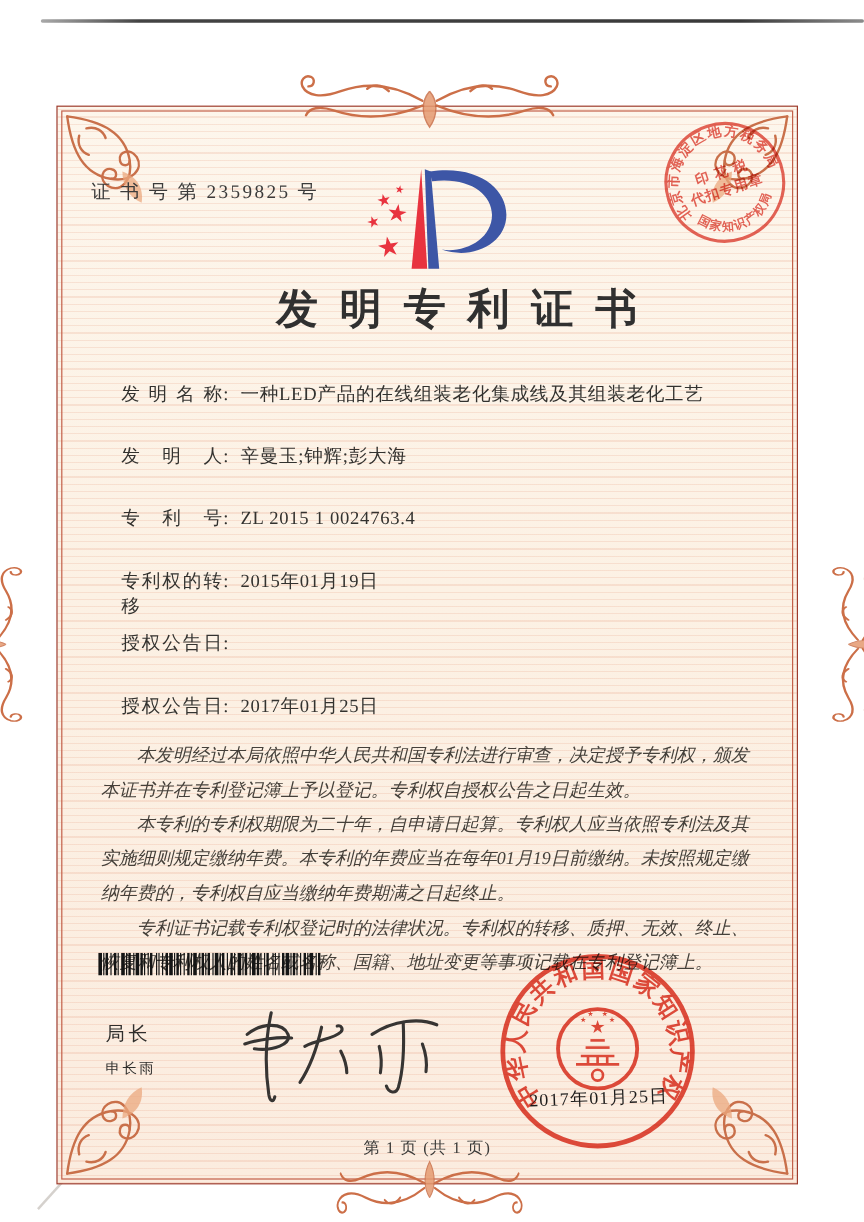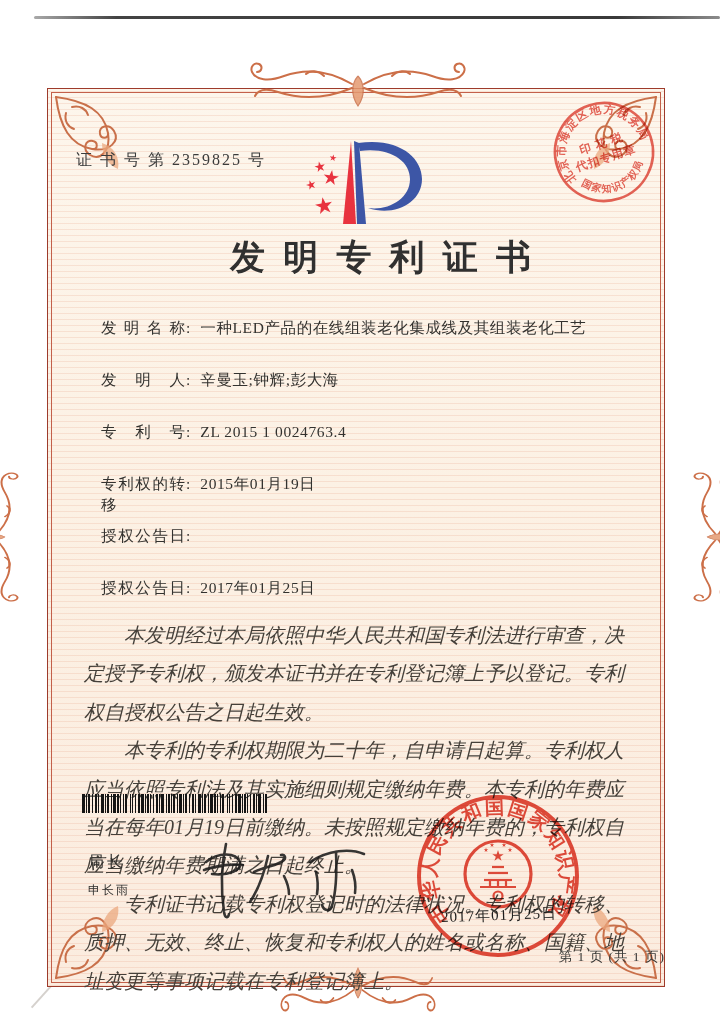--- a/index.html
+++ b/index.html
@@ -31,40 +31,40 @@
   .title{position:absolute;left:47px;top:234px;width:667px;text-align:center;
     font-size:35px;font-weight:700;color:#303030;letter-spacing:0.52em;text-indent:0.52em;}
   
   .fields{position:absolute;left:85px;top:318px;width:556px;color:#33322f;}
   .field-row{display:flex;align-items:baseline;height:22px;margin-bottom:30px;font-size:15.5px;margin-left:16px;}
   .field-label{display:inline-block;width:84px;text-align:justify;text-align-last:justify;letter-spacing:0;}
   .field-colon{margin:0 10px 0 1px;}
   .field-value{letter-spacing:0.6px;}
   
   .body-text{position:absolute;left:84px;top:616px;width:554px;
-    font-size:20px;line-height:1.92;color:#45403a;font-style:italic;}
+    font-size:15px;line-height:1.92;color:#45403a;font-style:italic;}
   .body-text p{margin:0;text-indent:2em;}
   
   .barcode{position:absolute;left:81px;top:794px;width:188px;height:19px;}
   
   .sig-title{position:absolute;left:88px;top:852px;font-size:16px;letter-spacing:3px;color:#2f2e2c;}
   .sig-name{position:absolute;left:88px;top:882px;font-size:12px;letter-spacing:2px;color:#2f2e2c;text-align:center;}
   .sig-hand{position:absolute;left:188px;top:832px;width:195px;height:92px;}
   
   .seal{position:absolute;left:408px;top:786px;width:180px;height:180px;
     mix-blend-mode:multiply;opacity:.9;}
   .seal text{font-family:"Liberation Serif","DejaVu Serif",serif;font-weight:700;}
   .seal-date{position:absolute;left:424px;top:906px;width:150px;text-align:center;
     font-size:15px;color:#1d1c1b;letter-spacing:1px;transform:rotate(-2deg);}
   
   .stamp{position:absolute;left:548px;top:96px;width:112px;height:112px;
     mix-blend-mode:multiply;opacity:.92;}
   .stamp text{font-family:"Liberation Serif","DejaVu Serif",serif;font-weight:700;}
   
-  .footer{position:absolute;left:47px;top:948px;width:618px;text-align:right;
+  .footer{position:absolute;left:47px;top:948px;width:618px;text-align:center;
     font-size:13.5px;color:#3a3a38;letter-spacing:1px;}
 </style>
 </head>
 <body>
 
 <div class="page">
 
   <div class="scan-top"></div>
   <div class="scan-fold"></div>
 

